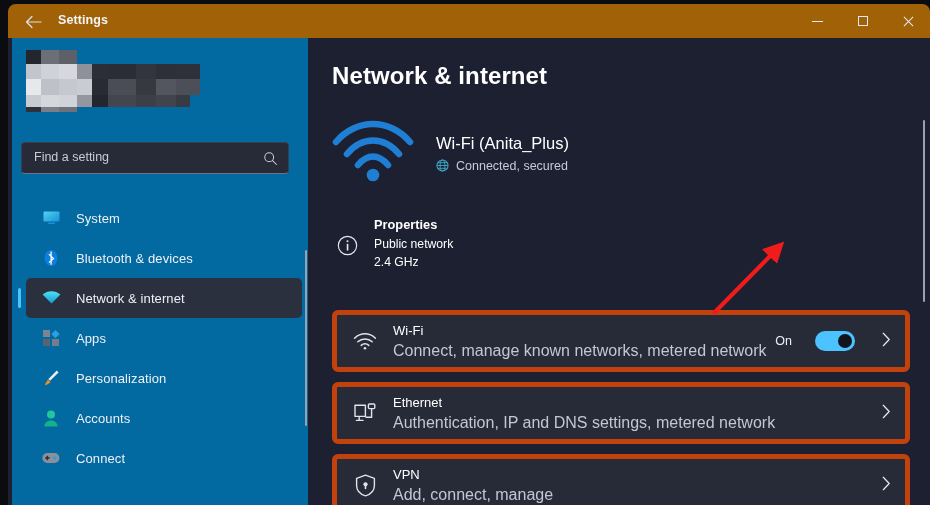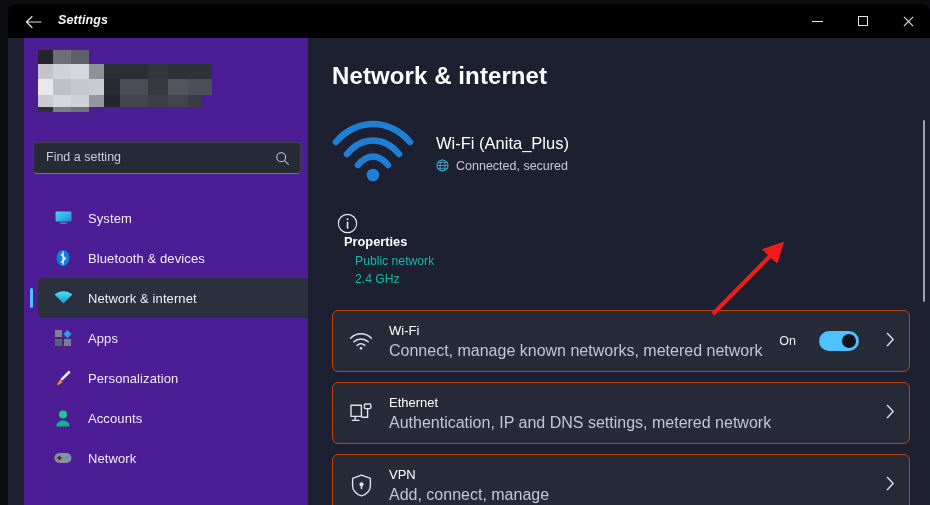--- a/index.html
+++ b/index.html
@@ -12,22 +12,21 @@
   .window {
     position: absolute; left: 8px; top: 4px;
     width: 922px; height: 501px;
     background: #1c2030;
     border-radius: 8px 8px 0 0;
     overflow: hidden;
   }
   
   .titlebar {
     position: absolute; left: 0; top: 0; width: 922px; height: 34px;
-    background: #000000;
-    font-style: italic;
+    background: #a16207;
   }
   .back-btn {
     position: absolute; left: 8px; top: 4px; width: 34px; height: 28px;
     display: flex; align-items: center; justify-content: center;
     border-radius: 4px; cursor: pointer;
   }
   .back-btn svg { stroke: #dfe2ea; }
   .title-text {
     position: absolute; left: 50px; top: 9px;
     font-size: 12.5px; color: #f2f4f8; font-weight: 600;
@@ -42,22 +41,22 @@
   .wc-max { width: 10px; height: 10px; border: 1px solid #e6e9f0; }
   .wc-close { position: relative; width: 12px; height: 12px; }
   .wc-close::before, .wc-close::after {
     content: ""; position: absolute; left: 0; top: 5.5px; width: 13px; height: 1px; background: #e6e9f0;
   }
   .wc-close::before { transform: rotate(45deg); }
   .wc-close::after  { transform: rotate(-45deg); }
 
   
   .sidebar {
-    position: absolute; left: 16px; top: 34px; width: 300px; height: 467px;
-    background: #4c1d95;
+    position: absolute; left: 4px; top: 34px; width: 300px; height: 467px;
+    background: #0369a1;
   }
   .profile { position: absolute; left: 14px; top: 12px; width: 200px; height: 62px; }
   .searchbox {
     position: absolute; left: 9px; top: 104px; width: 268px; height: 32px;
     background: #272b38; border: 1px solid #3a3f4d; border-bottom: 1px solid #6d7384;
     border-radius: 4px; cursor: text;
   }
   .searchbox .ph {
     position: absolute; left: 12px; top: 7px; font-size: 12.5px; color: #c7ccd8;
   }
@@ -93,30 +92,30 @@
   .wifi-hero { position: absolute; left: 24px; top: 82px; display: flex; align-items: center; }
   .wifi-hero .txt { margin-left: 22px; }
   .wifi-name { font-size: 16.5px; color: #ffffff; font-weight: 400; }
   .wifi-status { display: flex; align-items: center; margin-top: 6px; }
   .wifi-status span { font-size: 12.5px; color: #c6cbd6; margin-left: 7px; }
 
   .rowpair {
     position: absolute; left: 24px; top: 172px; width: 578px; height: 68px;
     display: flex;
   }
-  .halfrow { display: flex; align-items: flex-start; cursor: pointer; flex-direction: column; }
+  .halfrow { display: flex; align-items: center; cursor: pointer; }
   .halfrow .ic { width: 30px; margin-top: 3px; display: flex; justify-content: center; }
   .halfrow .bodytxt { margin-left: 12px; }
   .rowhead { font-size: 12.8px; color: #ffffff; font-weight: 600; }
-  .rowsub { font-size: 12.2px; color: #14b8a6; margin-top: 4px; line-height: 1.42; margin-left: 11px; }
+  .rowsub { font-size: 12.2px; color: #ffffff; margin-top: 4px; line-height: 1.42; }
   .chev-r { position: absolute; right: 2px; top: 22px; }
 
   .card {
     position: absolute; left: 24px; width: 578px; height: 62px;
-    background: #272b38; border: 1px solid #c2410c; border-radius: 6px;
+    background: #272b38; border: 5px solid #c2410c; border-radius: 6px;
     display: flex; align-items: center; cursor: pointer;
   }
   .card .cic { width: 56px; display: flex; justify-content: center; }
   .card .ctxt { flex: 1; }
   .ctitle { font-size: 13px; color: #ffffff; }
   .csub { font-size: 16px; color: #c2c7d3; margin-top: 4px; }
   .cright { display: flex; align-items: center; padding-right: 14px; gap: 13px; }
   .onlabel { font-size: 12.5px; color: #eceff5; margin-right: 10px; }
   .toggle {
     width: 40px; height: 20px; background: #4cc2ff; border-radius: 11px;
@@ -283,21 +282,21 @@
 
       <div class="navitem">
         <span class="navicon">
           <svg width="18" height="12" viewBox="0 0 18 12">
             <rect x="0.4" y="1" width="17" height="10" rx="5" fill="#8b9099"></rect>
             <circle cx="12.6" cy="6" r="1.8" fill="#2e9ee0"></circle>
             <rect x="3.2" y="5.2" width="4.4" height="1.5" fill="#2b2f3a"></rect>
             <rect x="4.6" y="3.8" width="1.5" height="4.4" fill="#2b2f3a"></rect>
           </svg>
         </span>
-        <span class="navlabel">Network</span>
+        <span class="navlabel">Connect</span>
       </div>
 
     </div>
 
     <div class="sb-scroll"></div>
   </div>
 
   <div class="main">
 
     <div class="page-title">Network &amp; internet</div>

